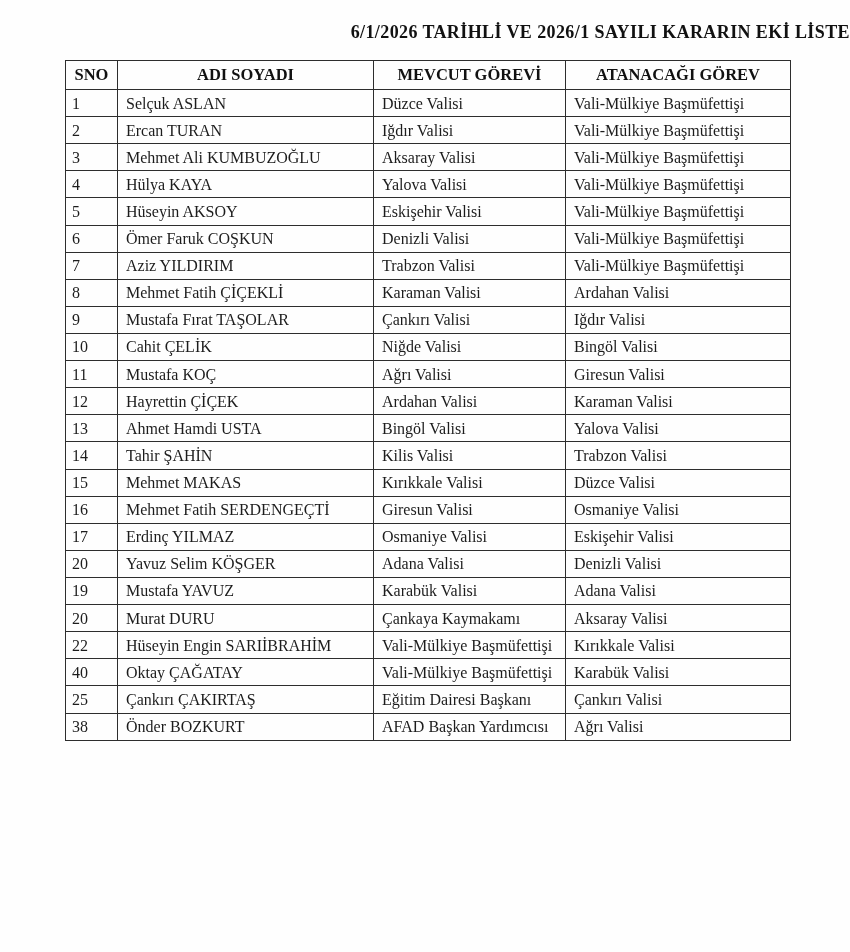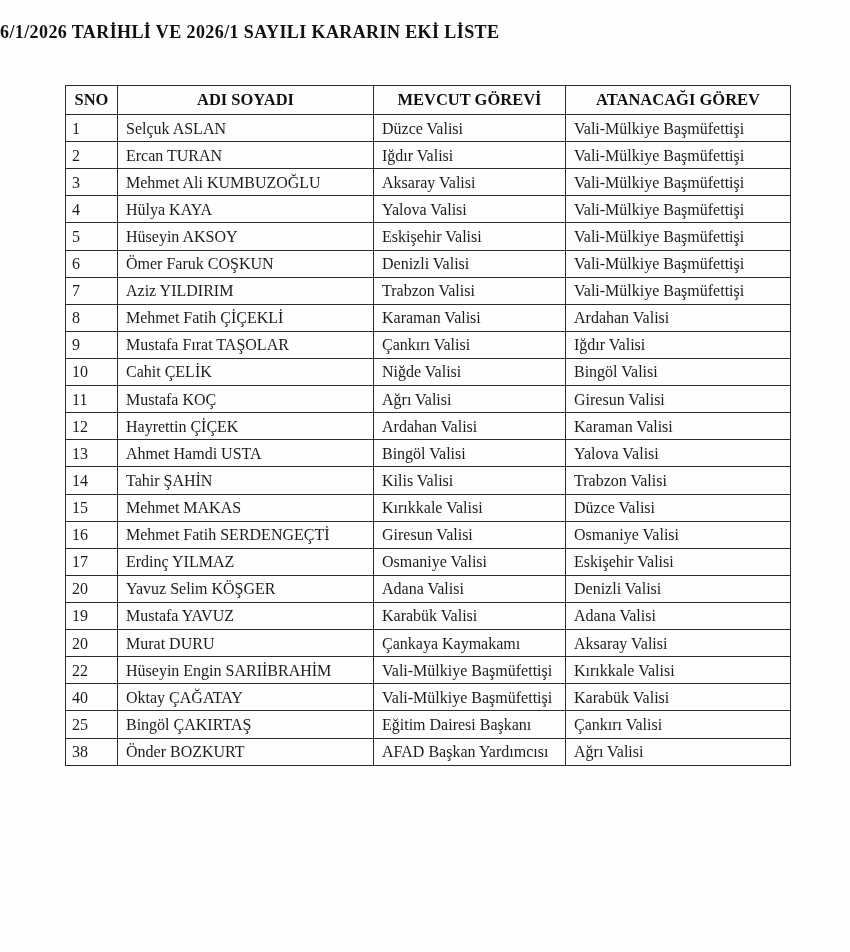--- a/index.html
+++ b/index.html
@@ -16,31 +16,31 @@
     overflow: hidden;
   }
   .page {
     width: 850px;
     height: 952px;
     background: #fefefe;
   }
   .title {
     margin: 0;
     padding-top: 22px;
-    text-align: left;
+    text-align: right;
     font-size: 18px;
     font-weight: bold;
     letter-spacing: 0.4px;
     color: #111111;
   }
   table.list-table {
     border-collapse: collapse;
     table-layout: fixed;
     margin-left: 65px;
-    margin-top: 42px;
+    margin-top: 17px;
     width: 725px;
   }
   col.c-sno      { width: 52px; }
   col.c-name     { width: 256px; }
   col.c-current  { width: 192px; }
   col.c-assigned { width: 225px; }
   th, td {
     border: 1.6px solid #2d2d2d;
     vertical-align: middle;
     overflow: hidden;
@@ -215,21 +215,21 @@
     <td class="col-assigned">Kırıkkale Valisi</td>
   </tr>
         <tr>
     <td class="col-sno">40</td>
     <td class="col-name">Oktay ÇAĞATAY</td>
     <td class="col-current">Vali-Mülkiye Başmüfettişi</td>
     <td class="col-assigned">Karabük Valisi</td>
   </tr>
         <tr>
     <td class="col-sno">25</td>
-    <td class="col-name">Bingöl ÇAKIRTAŞ</td>
+    <td class="col-name">Çankırı ÇAKIRTAŞ</td>
     <td class="col-current">Eğitim Dairesi Başkanı</td>
     <td class="col-assigned">Çankırı Valisi</td>
   </tr>
         <tr>
     <td class="col-sno">38</td>
     <td class="col-name">Önder BOZKURT</td>
     <td class="col-current">AFAD Başkan Yardımcısı</td>
     <td class="col-assigned">Ağrı Valisi</td>
   </tr>
       </tbody>

